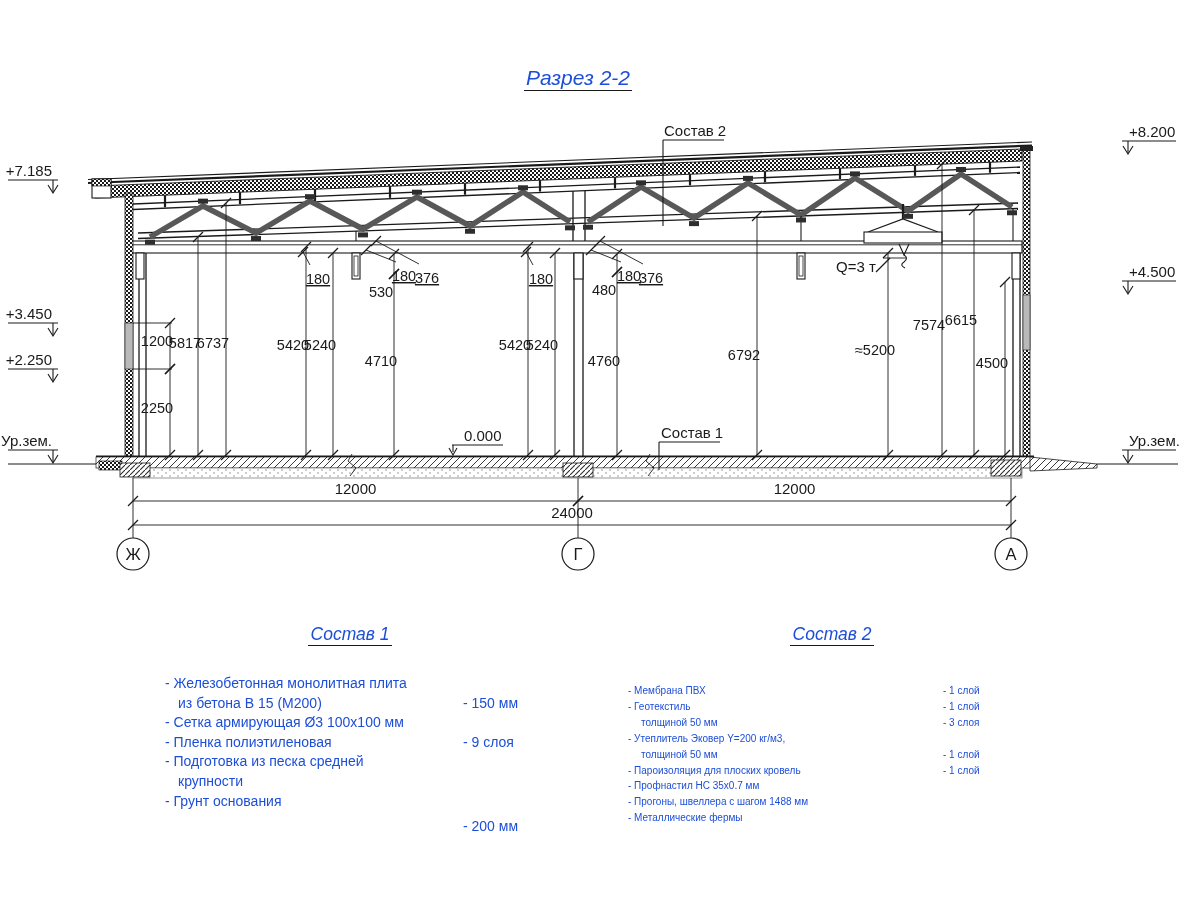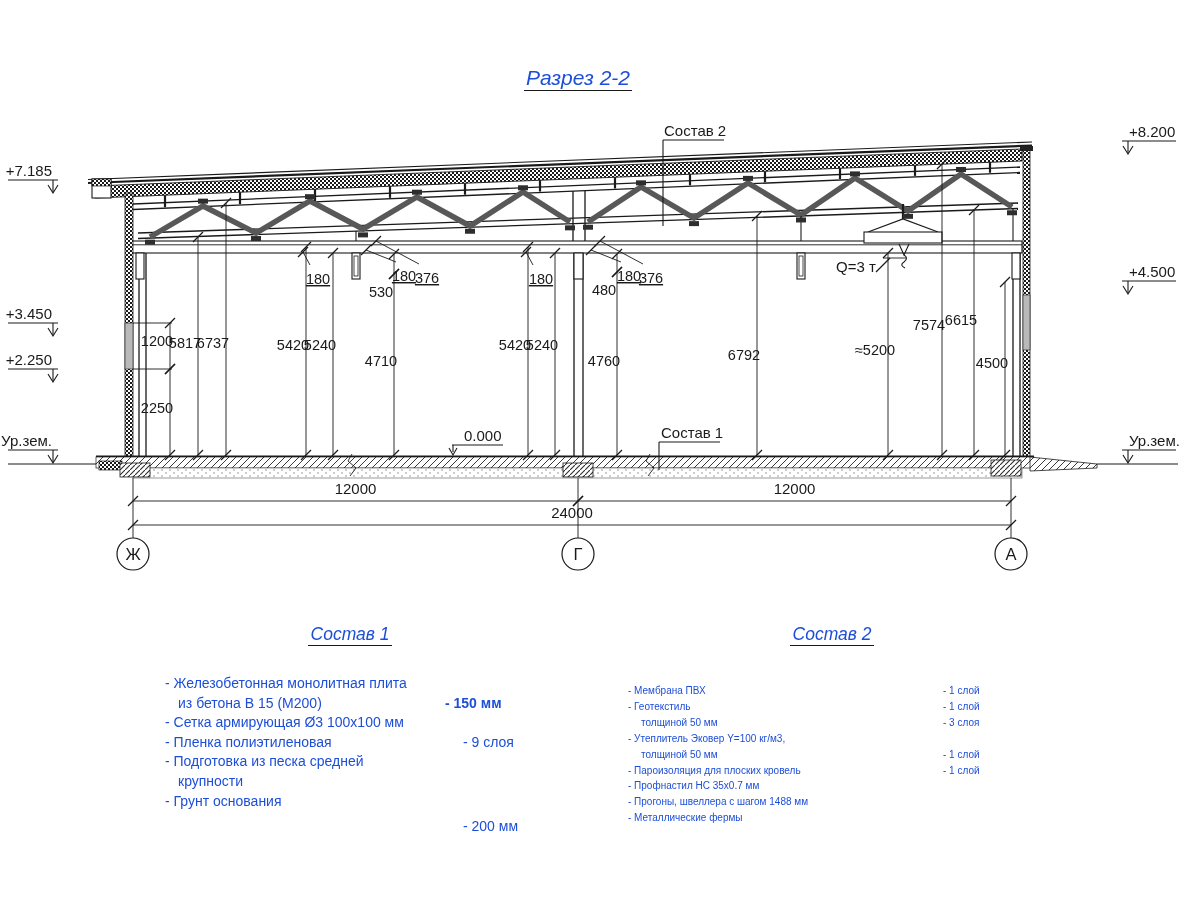--- a/index.html
+++ b/index.html
@@ -330,32 +330,32 @@
 
   <div class="spec-title" id="spec1-title">
     <span>Состав 1</span>
   </div>
   <div class="spec-title" id="spec2-title">
     <span>Состав 2</span>
   </div>
 
   <div class="spec" id="spec1-list">
       <div class="srow"><span class="st">- Железобетонная  монолитная плита</span></div>
-      <div class="srow"><span class="st ind">из бетона В 15 (М200)</span><span class="sv" style="left: 280px; font-weight: bold;">- 150 мм</span></div>
+      <div class="srow"><span class="st ind">из бетона В 15 (М200)</span><span class="sv" style="left: 298px;">- 150 мм</span></div>
       <div class="srow"><span class="st">- Сетка армирующая Ø3 100х100 мм</span></div>
       <div class="srow"><span class="st">- Пленка полиэтиленовая</span><span class="sv" style="left: 298px;">-  9 слоя</span></div>
       <div class="srow"><span class="st">- Подготовка из песка средней</span></div>
       <div class="srow"><span class="st ind">крупности</span><span class="sv" style="left: 298px; margin-top: 45px;">- 200 мм</span></div>
       <div class="srow"><span class="st">- Грунт основания</span></div>
     </div>
   <div class="spec" id="spec2-list">
       <div class="srow"><span class="st">- Мембрана ПВХ</span><span class="sv" style="left: 315px;">- 1 слой</span></div>
       <div class="srow"><span class="st">- Геотекстиль</span><span class="sv" style="left: 315px;">- 1 слой</span></div>
       <div class="srow"><span class="st ind">толщиной 50 мм</span><span class="sv" style="left: 315px;">- 3 слоя</span></div>
-      <div class="srow"><span class="st">- Утеплитель Эковер Y=100 кг/м3,</span></div>
+      <div class="srow"><span class="st">- Утеплитель Эковер Y=200 кг/м3,</span></div>
       <div class="srow"><span class="st ind">толщиной 50 мм</span><span class="sv" style="left: 315px;">- 1 слой</span></div>
       <div class="srow"><span class="st">- Пароизоляция для плоских кровель</span><span class="sv" style="left: 315px;">- 1 слой</span></div>
       <div class="srow"><span class="st">- Профнастил НС 35х0.7 мм</span></div>
       <div class="srow"><span class="st">- Прогоны, швеллера с шагом 1488 мм</span></div>
       <div class="srow"><span class="st">- Металлические фермы</span></div>
     </div>
 
 </div>
 
 </body></html>

